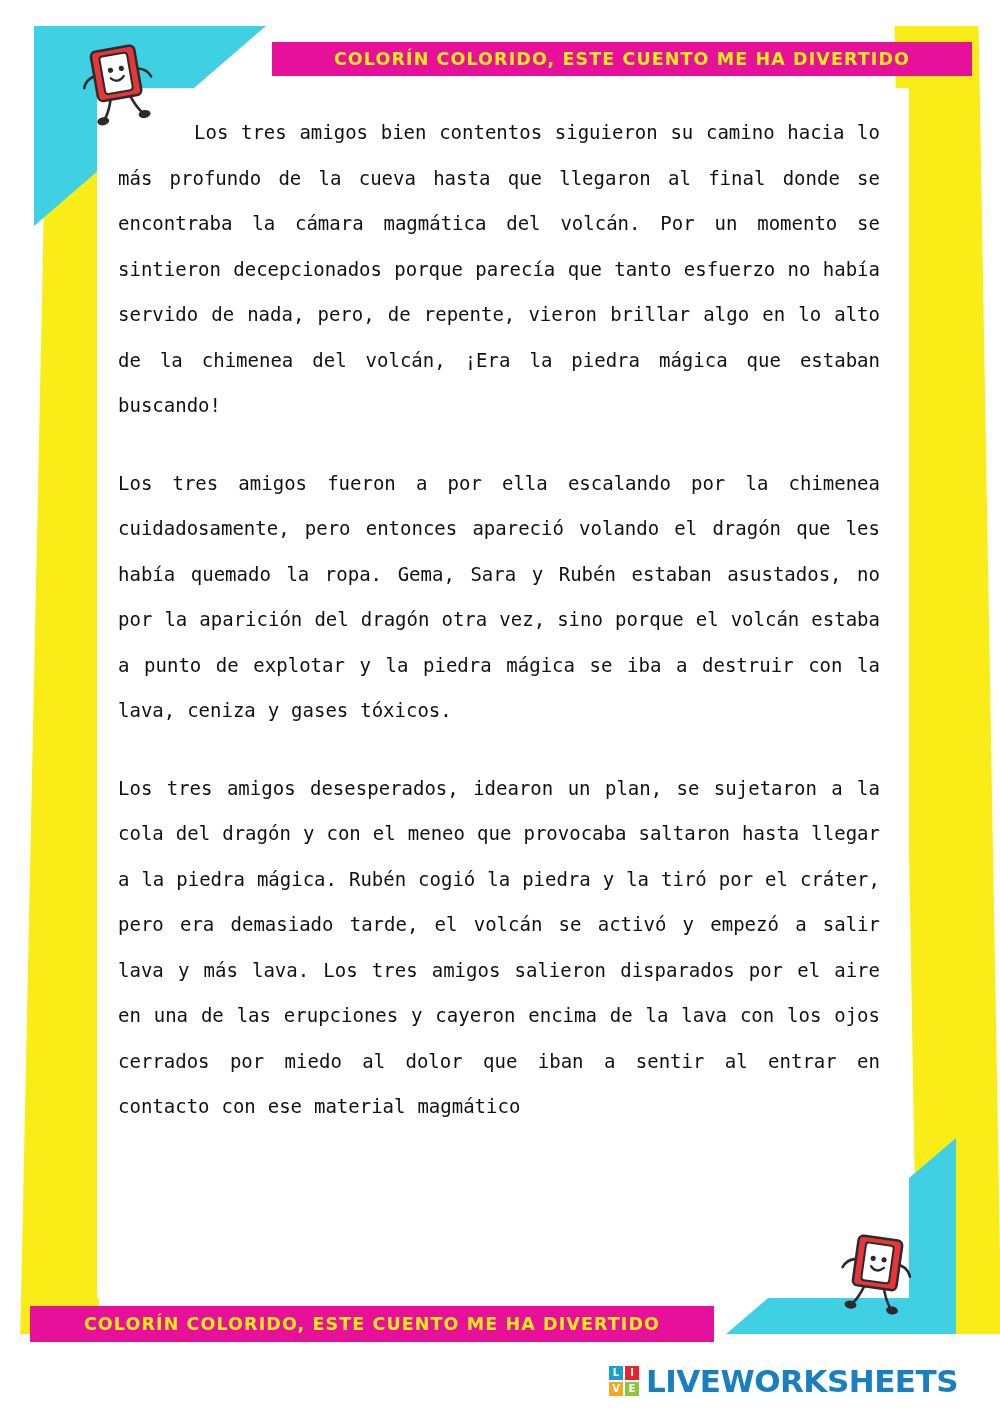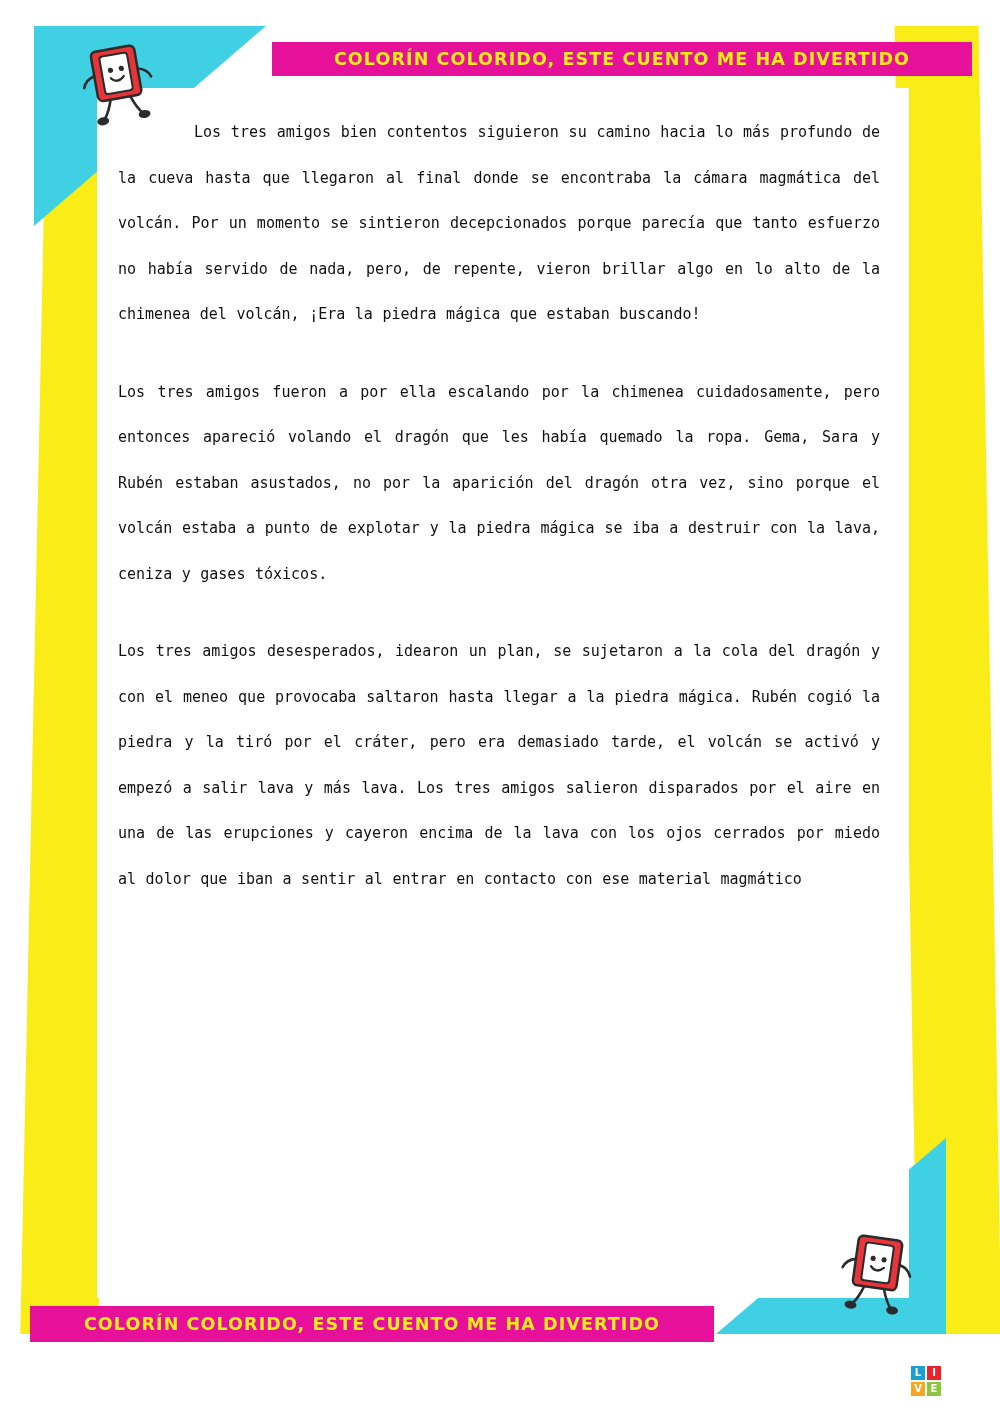--- a/index.html
+++ b/index.html
@@ -15,20 +15,21 @@
     font-family: "DejaVu Sans Mono", monospace;
   }
 
   
   .page {
     position: absolute;
     left: 0; top: 0;
     width: 956px;
     height: 1413px;
     background: #ffffff;
+    padding-left: 10px;
   }
 
   
   .band-yellow-left {
     position: absolute;
     left: 34px;
     top: 26px;
     width: 78px;
     height: 1308px;
     background: #faed17;
@@ -117,21 +118,21 @@
   
   .story {
     position: absolute;
     left: 118px;
     top: 110px;
     width: 762px;
   }
   .para {
     margin: 0 0 32px 0;
     font-family: "DejaVu Sans Mono", monospace;
-    font-size: 15px;
+    font-size: 19px;
     line-height: 45.5px;
     color: #111111;
     text-align: justify;
     text-justify: inter-word;
     word-spacing: 0.5px;
   }
   .para:last-child { margin-bottom: 0; }
   .para.indent { text-indent: 76px; }
   .para.noj { text-align: left; }
 
@@ -235,15 +236,16 @@
     <span class="banner-text">COLORÍN COLORIDO, ESTE CUENTO ME HA DIVERTIDO</span>
   </div>
 
   <div class="footer-logo">
     <span class="lw-badge">
       <span class="lw-l">L</span>
       <span class="lw-i">I</span>
       <span class="lw-v">V</span>
       <span class="lw-e">E</span>
     </span>
+    <span class="lw-word">LIVEWORKSHEETS</span>
   </div>
 
 </div>
 
 </body></html>

